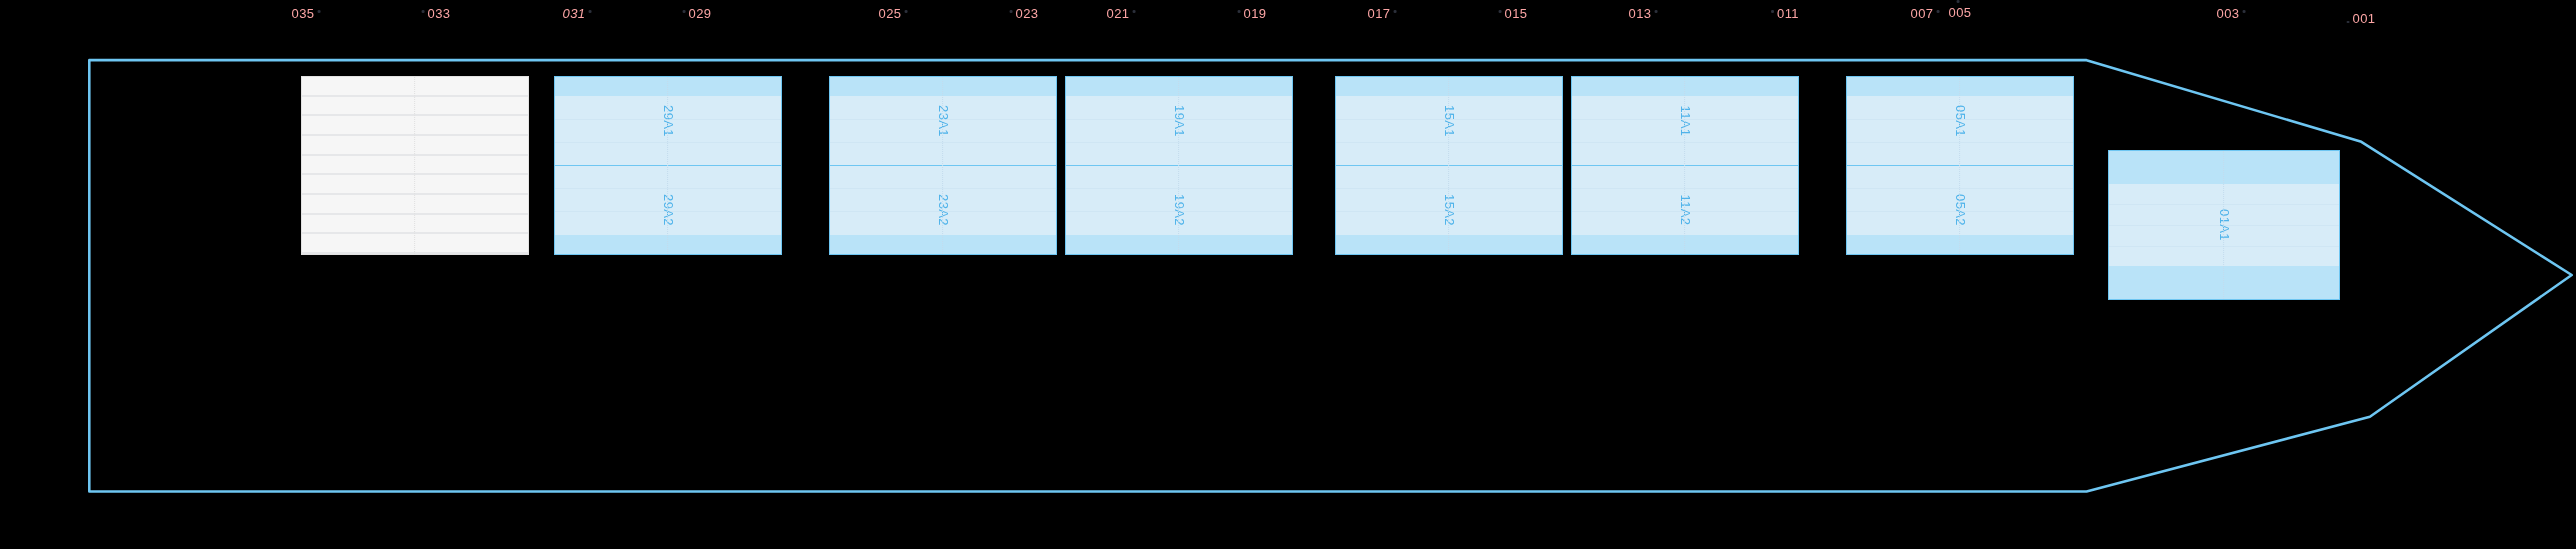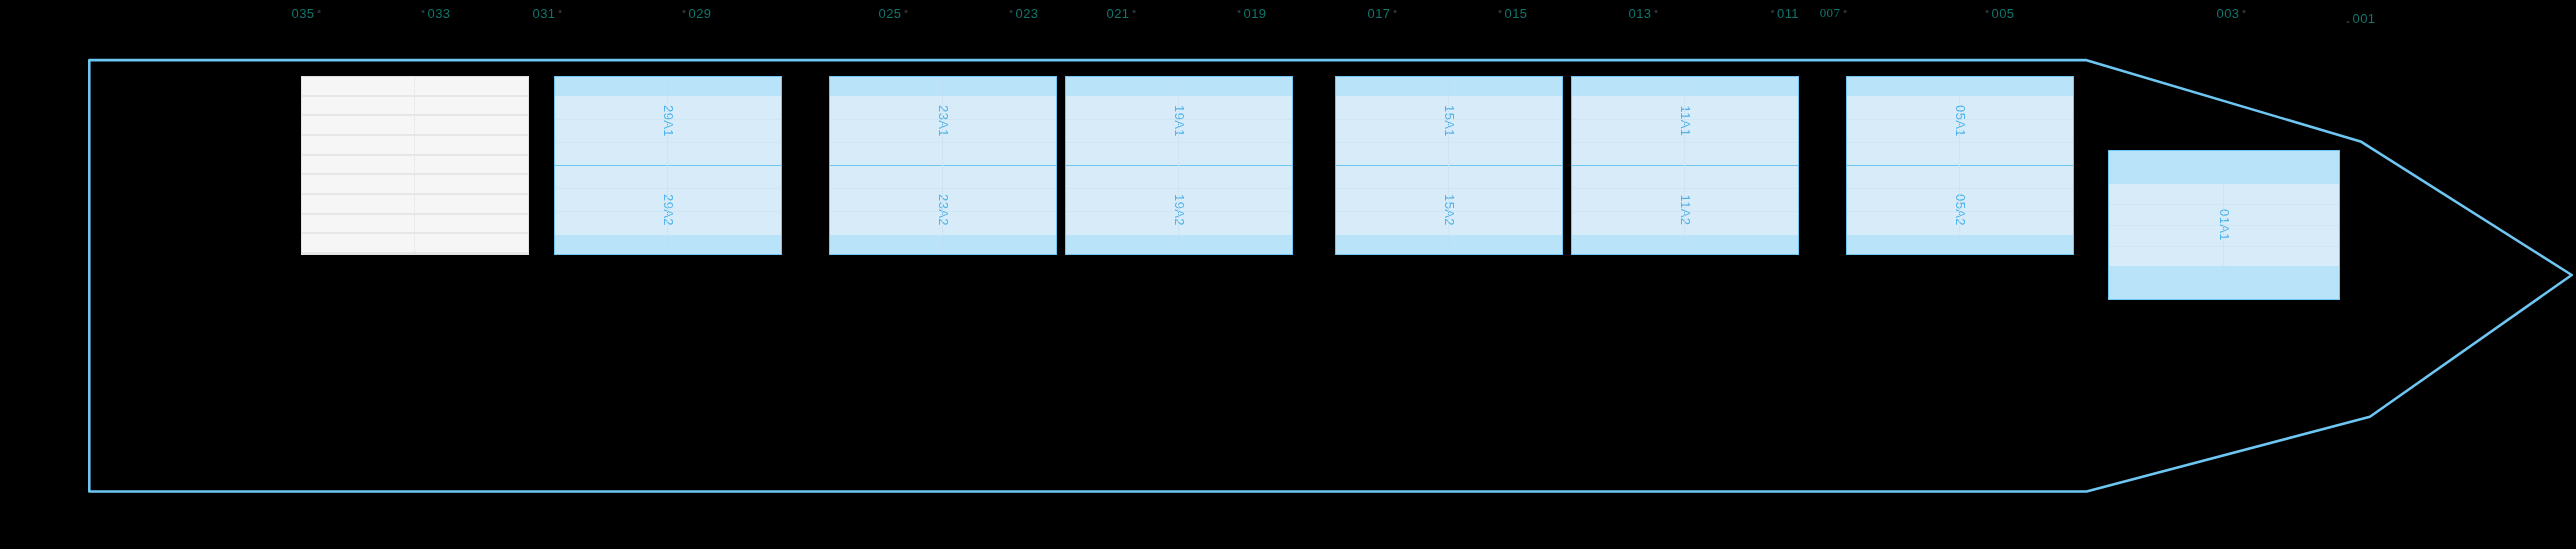--- a/index.html
+++ b/index.html
@@ -35,21 +35,21 @@
     top: 0;
     height: 26px;
     display: flex;
     align-items: center;
     white-space: nowrap;
     font-size: 13px;
     letter-spacing: 0.4px;
     color: #2b2f3a;
     user-select: none;
   }
-  .bay-tick .tick-label { color: #0f766e; }
+  .bay-tick .tick-label { color: #fca5a5; }
   .bay-tick .tick-dot {
     display: inline-block;
     width: 2.6px;
     height: 2.6px;
     background: #2b2f3a;
     border-radius: 50%;
     margin-bottom: 2.6px;
   }
   .bay-tick.tick-right .tick-dot { margin-left: 3.4px; }
   .bay-tick.tick-left  .tick-dot { margin-right: 3.4px; }
@@ -143,21 +143,21 @@
 
   <div id="bay-ruler">
       <div class="bay-tick tick-right" style="left: 306px; transform: translateX(-50%);">
         <span class="tick-label">035</span>
         <span class="tick-dot"></span>
       </div>
       <div class="bay-tick tick-left" style="left: 436px; transform: translateX(-50%);">
         <span class="tick-dot"></span>
         <span class="tick-label">033</span>
       </div>
-      <div class="bay-tick tick-right" style="left: 547px; transform: translateX(-50%);">
+      <div class="bay-tick tick-right" style="left: 577px; transform: translateX(-50%); font-style: italic;">
         <span class="tick-label">031</span>
         <span class="tick-dot"></span>
       </div>
       <div class="bay-tick tick-left" style="left: 697px; transform: translateX(-50%);">
         <span class="tick-dot"></span>
         <span class="tick-label">029</span>
       </div>
       <div class="bay-tick tick-right" style="left: 893px; transform: translateX(-50%);">
         <span class="tick-label">025</span>
         <span class="tick-dot"></span>
@@ -183,25 +183,25 @@
         <span class="tick-label">015</span>
       </div>
       <div class="bay-tick tick-right" style="left: 1643px; transform: translateX(-50%);">
         <span class="tick-label">013</span>
         <span class="tick-dot"></span>
       </div>
       <div class="bay-tick tick-left" style="left: 1774px; transform: translateX(-50%); margin-left: 11px;">
         <span class="tick-dot"></span>
         <span class="tick-label">011</span>
       </div>
-      <div class="bay-tick tick-right" style="left: 1833px; transform: translateX(-50%); font-family: Liberation Serif, serif;">
+      <div class="bay-tick tick-right" style="left: 1925px; transform: translateX(-50%);">
         <span class="tick-label">007</span>
         <span class="tick-dot"></span>
       </div>
-      <div class="bay-tick tick-left" style="left: 2000px; transform: translateX(-50%);">
+      <div class="bay-tick tick-left" style="left: 1960px; transform: translateX(-50%); flex-direction: column;">
         <span class="tick-dot"></span>
         <span class="tick-label">005</span>
       </div>
       <div class="bay-tick tick-right" style="left: 2231px; transform: translateX(-50%);">
         <span class="tick-label">003</span>
         <span class="tick-dot"></span>
       </div>
       <div class="bay-tick tick-left" style="left: 2361px; transform: translateX(-50%); align-items: flex-end;">
         <span class="tick-dot"></span>
         <span class="tick-label">001</span>

